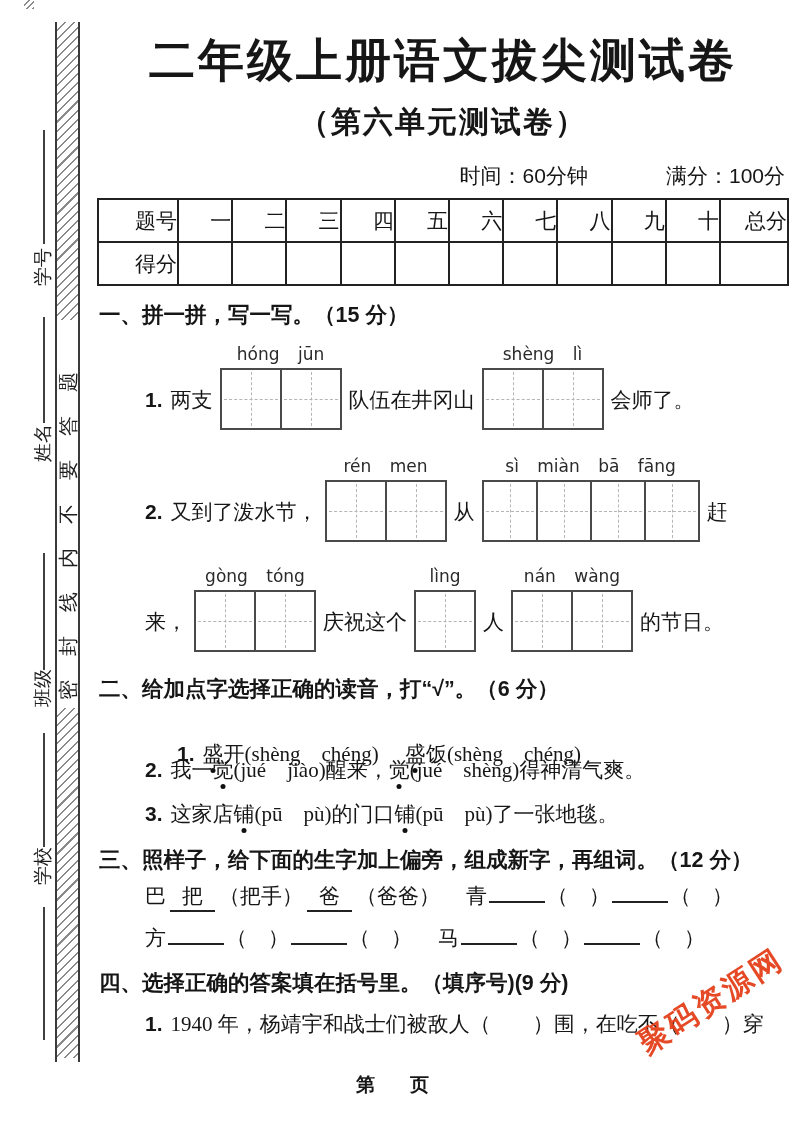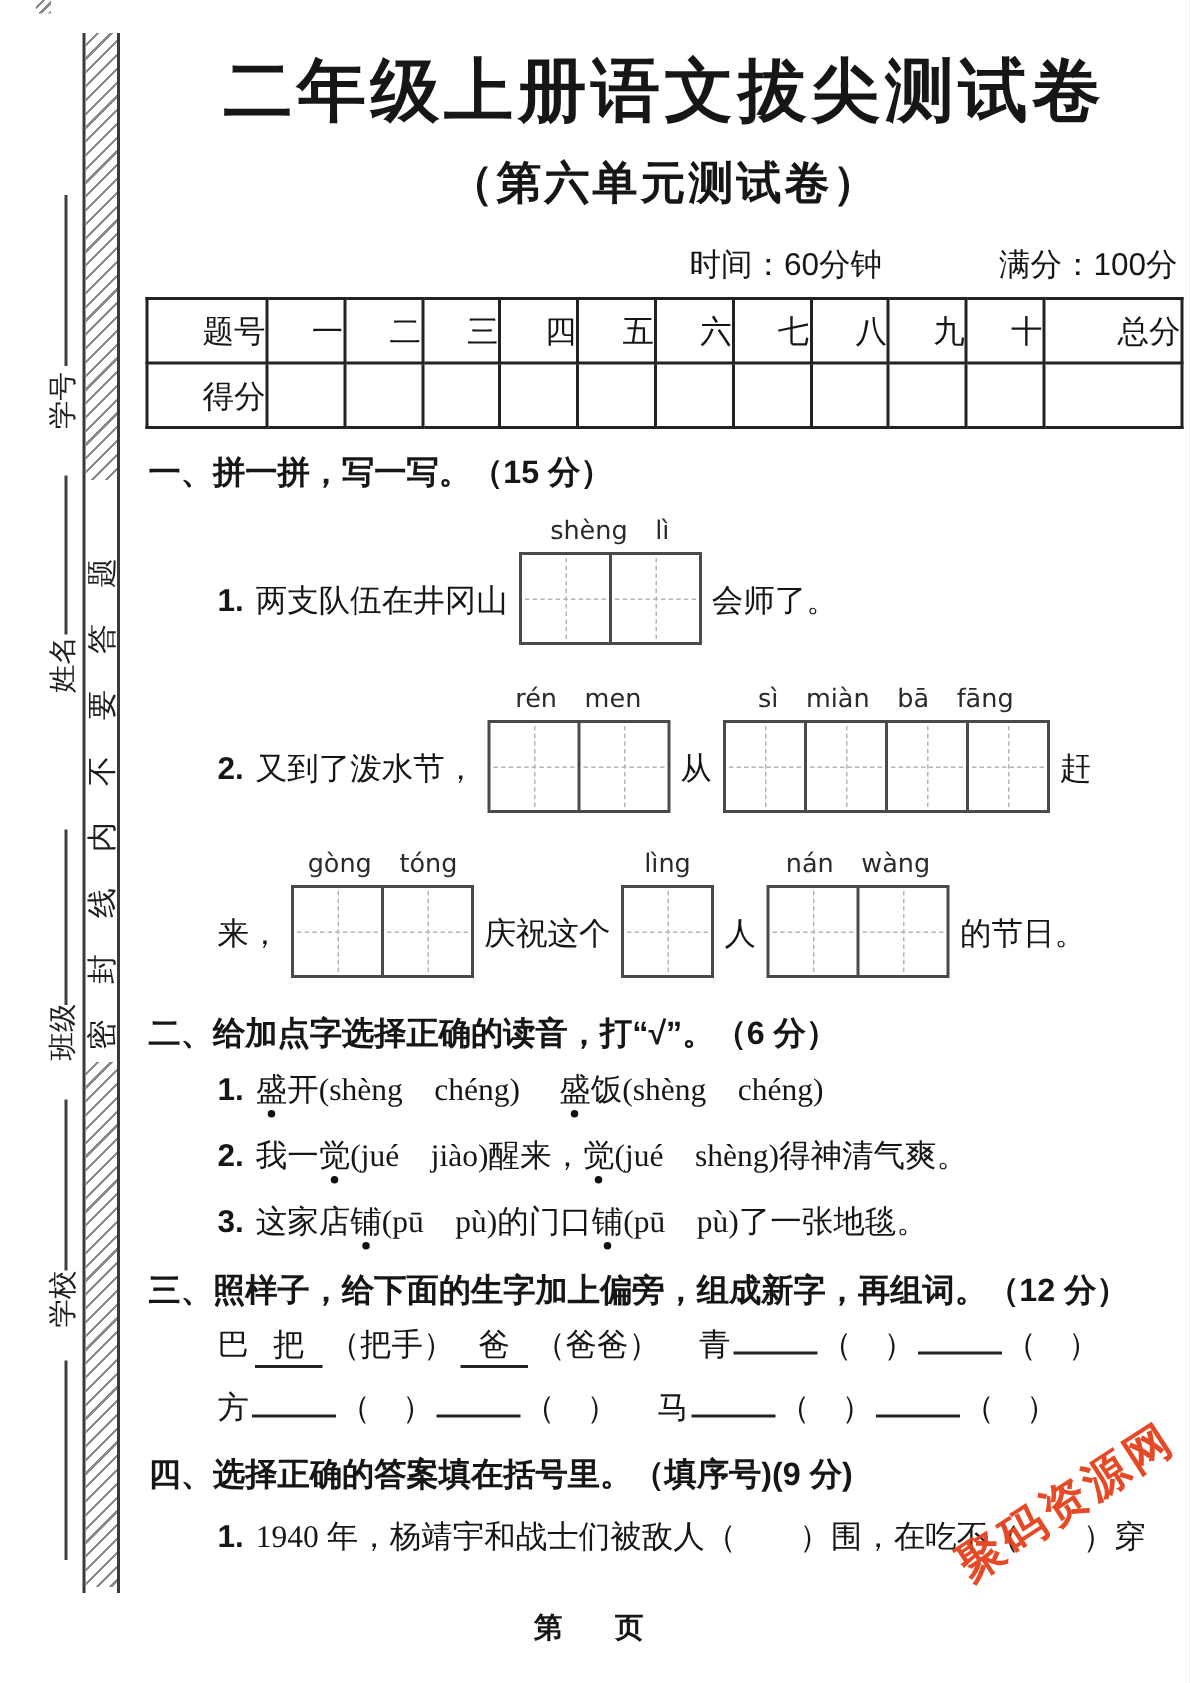--- a/index.html
+++ b/index.html
@@ -26,40 +26,40 @@
   .main{position:absolute;left:97px;top:0;width:692px;height:980px;}
   .blk{position:absolute;}
   .title{top:30px;left:0;width:100%;text-align:center;font-family:"Liberation Sans",sans-serif;
          font-weight:700;font-size:46px;letter-spacing:3px;}
   .subtitle{top:102px;left:0;width:100%;text-align:center;font-family:"Liberation Sans",sans-serif;
             font-weight:700;font-size:30px;letter-spacing:2px;}
   .meta{top:162px;right:4px;font-family:"Liberation Sans",sans-serif;font-size:21px;}
   .meta span{margin-left:42px;padding-left:36px;}
   .score{top:198px;left:0;width:100%;border-collapse:collapse;table-layout:fixed;}
   .score td{border:2px solid #222;height:41px;text-align:right;font-size:21px;padding:0;}
-  .score .c0{width:78px;} .score .cl{width:66px;padding-left:24px;}
+  .score .c0{width:78px;} .score .cl{width:66px;}
   .sec-title{font-family:"Liberation Sans",sans-serif;font-weight:700;font-size:21.5px;left:2px;white-space:nowrap;}
   .t-s1{top:300px;} .t-s2{top:674px;} .t-s3{top:845px;} .t-s4{top:968px;}
   
   .q-line{display:flex;align-items:flex-end;left:48px;font-size:21px;white-space:nowrap;}
   .q1{top:343px;} .q2a{top:455px;} .q2b{top:565px;}
   .q-text{padding-bottom:16px;}
   .qnum{font-family:"Liberation Sans",sans-serif;font-weight:700;margin-right:8px;}
   .box-group{display:flex;flex-direction:column;align-items:center;margin:0 7px;}
   .pinyin{font-family:"DejaVu Sans",sans-serif;font-size:17px;color:#2a2a2a;word-spacing:13px;
           margin-bottom:3px;line-height:22px;}
   .wbox{display:flex;border:2px solid #4a4a4a;}
   .wcell{width:58px;height:58px;position:relative;}
   .wcell.narrow{width:52px;}
   .wcell + .wcell{border-left:2px solid #4a4a4a;}
   .wcell::before{content:"";position:absolute;left:2px;right:2px;top:50%;border-top:1.5px dashed #b5b5b5;}
   .wcell::after{content:"";position:absolute;top:2px;bottom:2px;left:50%;border-left:1.5px dashed #b5b5b5;}
   
   .item{left:48px;font-size:21px;white-space:nowrap;}
-  .i21{top:712px;} .i22{top:756px;} .i23{top:800px;}
+  .i21{top:740px;margin-left:32px;} .i22{top:756px;} .i23{top:800px;}
   .dot{position:relative;}
   .dot::after{content:"";position:absolute;left:50%;bottom:-7px;width:5px;height:5px;border-radius:50%;
               background:#111;transform:translateX(-50%);}
   
   .r31{top:882px;} .r32{top:924px;}
   .ex{border-bottom:2px solid #222;padding:0 12px 2px;margin:0 4px;}
   .blank{display:inline-block;width:56px;height:14px;border-bottom:2px solid #222;margin:0 2px;}
   .gap{display:inline-block;width:26px;}
   
   .i41{top:1010px;}
@@ -127,20 +127,27 @@
         <td></td>
         <td class="cl"></td>
       </tr>
     </tbody>
       </table>
 
     <div class="blk sec-title t-s1">一、拼一拼，写一写。（15 分）</div>
 
     <div class="blk q-line q1">
       <span class="q-text"><b class="qnum">1.</b><span>两支</span></span>
+      <span class="box-group">
+        <span class="pinyin">hóng jūn</span>
+        <span class="wbox">
+            <span class="wcell"></span>
+            <span class="wcell"></span>
+          </span>
+      </span>
       <span class="q-text">队伍在井冈山</span>
       <span class="box-group">
         <span class="pinyin">shèng lì</span>
         <span class="wbox">
             <span class="wcell"></span>
             <span class="wcell"></span>
           </span>
       </span>
       <span class="q-text">会师了。</span>
     </div>

